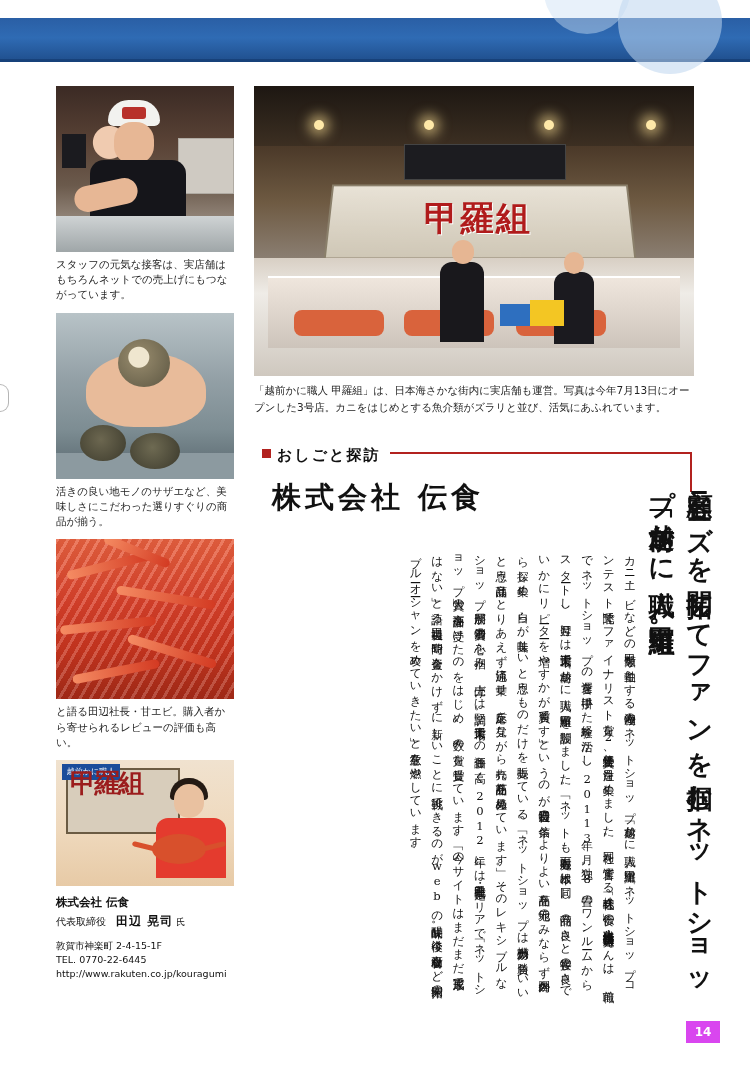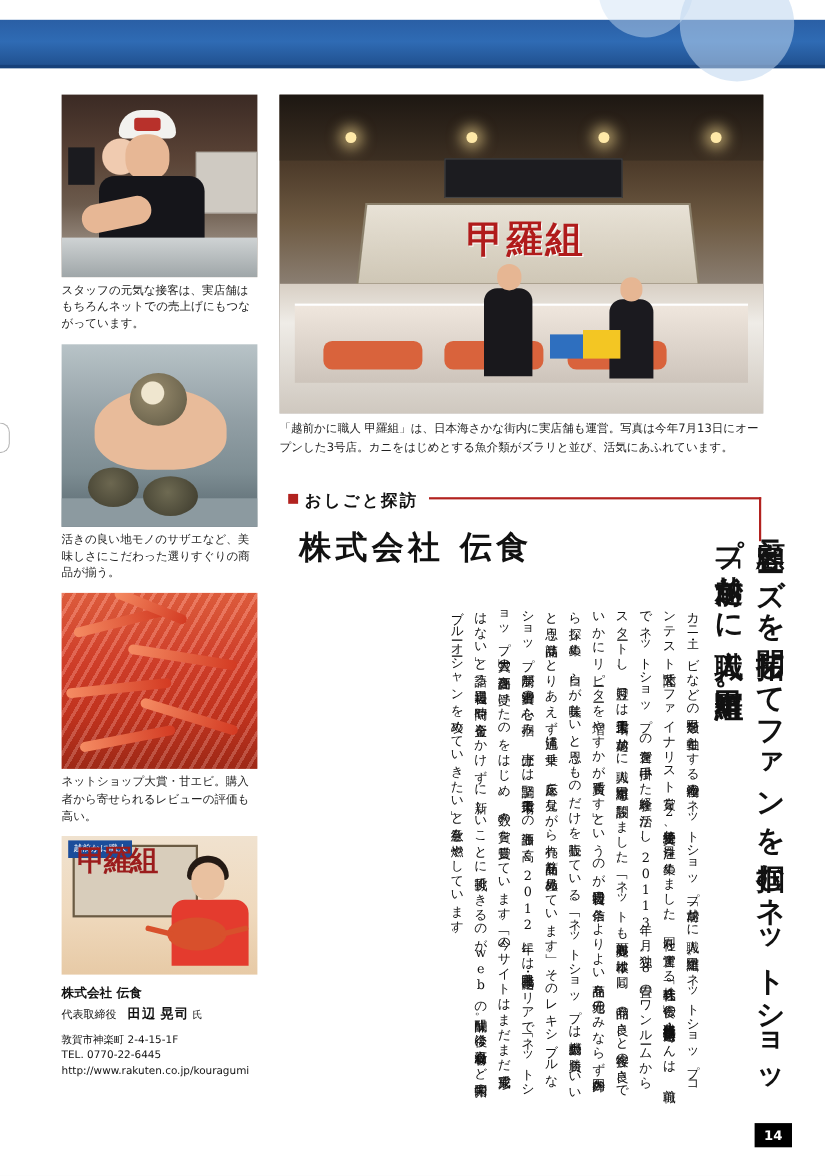--- a/index.html
+++ b/index.html
@@ -121,21 +121,21 @@
   .p4 .crab:before,.p4 .crab:after{content:"";position:absolute;top:10px;width:26px;height:5px;background:#d8502c;border-radius:4px;}
   .p4 .crab:before{left:-20px;transform:rotate(14deg);}
   .p4 .crab:after{right:-20px;transform:rotate(-14deg);}
 
   
   .company-block{
     margin-top:9px;
     font-family:"DejaVu Sans", sans-serif;
   }
   .company-name{font-size:11.5px;font-weight:bold;color:#111;}
-  .company-role{font-size:10px;color:#111;margin-top:3px;font-family:Liberation Serif, serif;}
+  .company-role{font-size:10px;color:#111;margin-top:3px;}
   .company-role .nm{font-size:12px;font-weight:bold;margin-left:10px;letter-spacing:1px;}
   .company-role .suf{font-size:9px;margin-left:3px;}
   .company-addr{font-size:9.5px;color:#111;margin-top:9px;line-height:1.5;}
 
   
   .bigphoto{
     position:absolute;left:254px;top:86px;width:440px;height:290px;
     overflow:hidden;
     background:linear-gradient(to bottom,#2b2118 0%, #4d3b2a 22%, #6e5a42 40%, #8e8378 62%, #c9c6c1 100%);
   }
@@ -225,21 +225,21 @@
     text-orientation:upright;
     font-family:"DejaVu Serif", serif;
     font-size:11.6px;line-height:1.85;letter-spacing:0.6px;
     color:#111;
     column-fill:auto;
   }
 
   
   .pagenum{
     position:absolute;right:30px;bottom:26px;
-    width:34px;height:22px;background:#000000;color:#fff;
+    width:34px;height:22px;background:#d946ef;color:#fff;
     font-family:"DejaVu Sans", sans-serif;font-size:12px;font-weight:bold;
     text-align:center;line-height:22px;
   }
   .edge-mark{
     position:absolute;left:0;top:384px;width:8px;height:26px;
     border-top:1px solid #b5b5b5;border-bottom:1px solid #b5b5b5;border-right:1px solid #b5b5b5;
     border-radius:0 14px 14px 0;
   }
 </style>
 </head>
@@ -278,21 +278,21 @@
     <p class="cap">活きの良い地モノのサザエなど、美味しさにこだわった選りすぐりの商品が揃う。</p>
 
     <div class="photo p3" style="margin-top:10px;">
       <div class="sh s1"></div>
       <div class="sh s2"></div>
       <div class="sh s3"></div>
       <div class="sh s4"></div>
       <div class="sh s5"></div>
       <div class="sh s6"></div>
     </div>
-    <p class="cap">ネットショップ大賞・甘エビ。購入者から寄せられるレビューの評価も高い。</p>
+    <p class="cap">と語る田辺社長・甘エビ。購入者から寄せられるレビューの評価も高い。</p>
 
     <div class="photo p4" style="margin-top:10px;">
       <div class="banner"></div>
       <div class="ribbon">越前かに職人</div>
       <div class="bannertxt">甲羅組</div>
       <div class="woman-body"></div>
       <div class="woman-hair"></div>
       <div class="woman-head"></div>
       <div class="crab"></div>
     </div>

